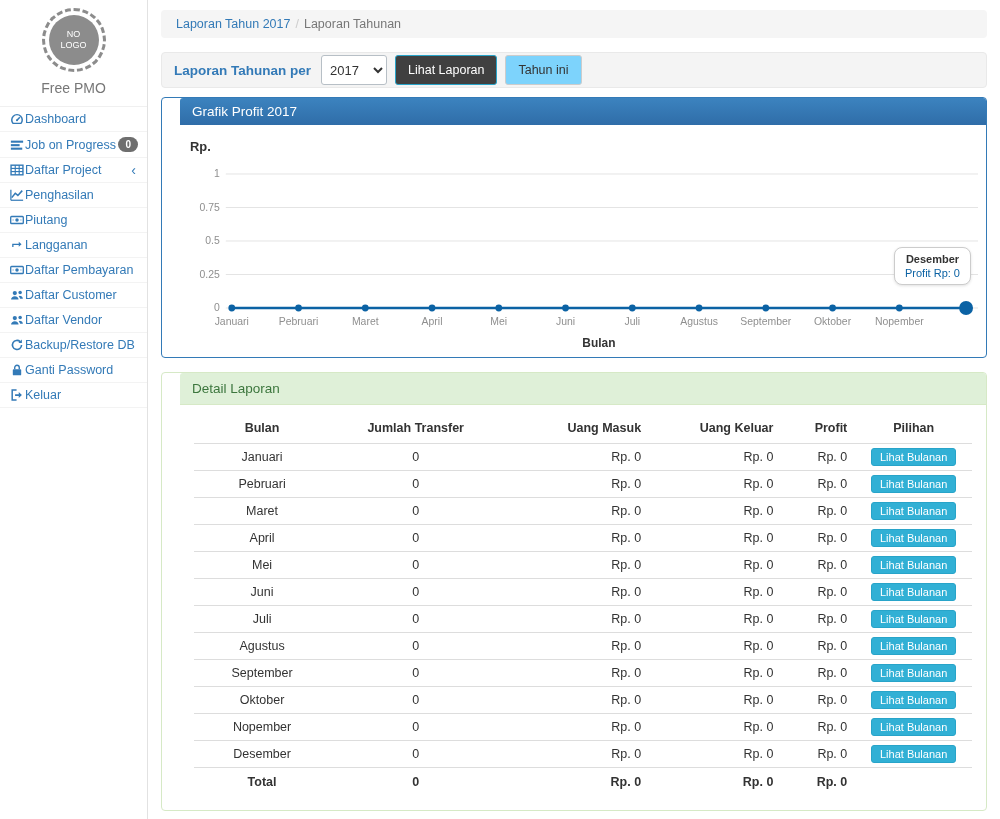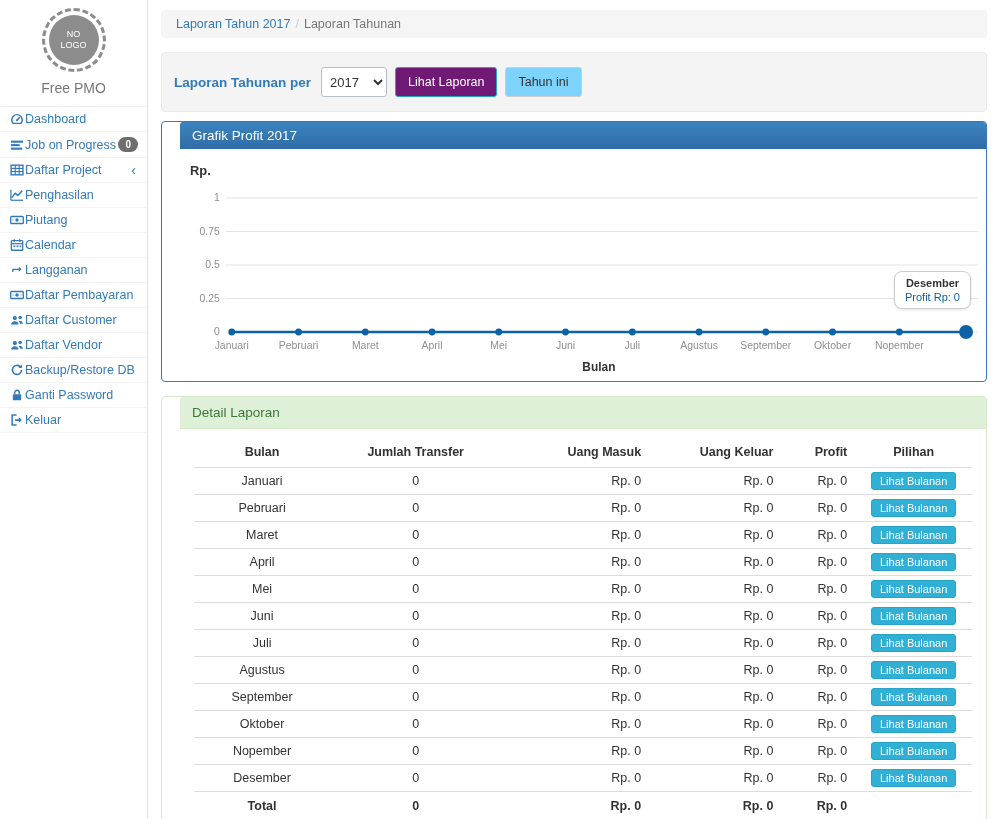--- a/index.html
+++ b/index.html
@@ -43,30 +43,30 @@
   .main { flex:1; padding:0 13px 0 13px; }
   .breadcrumb {
     margin-top:10px; background:#f5f5f5; border-radius:4px; padding:7px 15px;
     font-size:12.5px; color:#777;
   }
   .breadcrumb a, a { color:#337ab7; text-decoration:none; cursor:pointer; }
   .bc-sep { color:#ccc; margin:0 5px; }
 
   .controls {
     margin-top:14px; background:#f4f4f4; border:1px solid #e9e9e9; border-radius:4px;
-    padding:7px 12px; display:flex; align-items:center; gap:8px; height:60px;
+    padding:7px 12px; display:flex; align-items:center; gap:8px; height:36px;
   }
   .controls-label { color:#337ab7; font-weight:bold; font-size:13.5px; margin-right:2px; }
   .year-select {
     height:30px; width:66px; padding:3px 4px; border:1px solid #b7bfc6; border-radius:3px;
     background:#fff; font-size:13px; color:#333; font-family:"Liberation Sans",sans-serif;
   }
   .btn { height:30px; padding:4px 12px; border-radius:3px; font-size:12.5px;
     cursor:pointer; font-family:"Liberation Sans",sans-serif; }
-  .btn-info { background:#701a75; border:1px solid #28a4c9; color:#fff; }
+  .btn-info { background:#404040; border:1px solid #28a4c9; color:#fff; }
   .btn-default { background:#7dd3fc; border:1px solid #ccc; color:#333; }
 
   
   .panel { border-radius:4px; background:#fff;padding-left:18px; }
   .panel-primary { margin-top:9px; border:1px solid #337ab7; }
   .panel-primary .panel-heading {
     background:linear-gradient(#3c83bf,#2f6da8); color:#fff; padding:6px 12px;
     font-size:13.5px; border-radius:3px 3px 0 0;
   }
   .chart-body { position:relative; padding:8px 6px 0 6px; height:232px; }
@@ -160,34 +160,20 @@
         <div class="menu-item">
           <span class="mi-icon">
             <svg width="14" height="14" viewBox="0 0 16 16">
               <rect x="0.8" y="4" width="14.4" height="8" rx="1" fill="none" stroke="#337ab7" stroke-width="1.5"></rect>
               <circle cx="8" cy="8" r="2" fill="#337ab7"></circle>
               <line x1="3" y1="8" x2="4" y2="8" stroke="#337ab7" stroke-width="1.4"></line>
               <line x1="12" y1="8" x2="13" y2="8" stroke="#337ab7" stroke-width="1.4"></line>
             </svg>
           </span>
           <span class="mi-label">Piutang</span>
-        </div>
-        <div class="menu-item">
-          <span class="mi-icon">
-            <svg width="14" height="14" viewBox="0 0 16 16">
-              <rect x="1.5" y="3" width="13" height="11" rx="1" fill="none" stroke="#337ab7" stroke-width="1.5"></rect>
-              <line x1="5" y1="1.5" x2="5" y2="4.5" stroke="#337ab7" stroke-width="1.5"></line>
-              <line x1="11" y1="1.5" x2="11" y2="4.5" stroke="#337ab7" stroke-width="1.5"></line>
-              <line x1="1.5" y1="6.5" x2="14.5" y2="6.5" stroke="#337ab7" stroke-width="1.4"></line>
-              <rect x="4" y="8.5" width="2" height="2" fill="#337ab7"></rect>
-              <rect x="7.5" y="8.5" width="2" height="2" fill="#337ab7"></rect>
-              <rect x="11" y="8.5" width="1.8" height="2" fill="#337ab7"></rect>
-            </svg>
-          </span>
-          <span class="mi-label">Calendar</span>
         </div>
         <div class="menu-item">
           <span class="mi-icon">
             <svg width="14" height="14" viewBox="0 0 16 16">
               <path d="M2.5 6.5h7.5V4.4l3.2 2.8-3.2 2.8V7.9H4v2.4H2.5z" fill="#337ab7"></path>
               <path d="M13.5 9.5H6v2.1L2.8 8.8 6 6v2.1h6v-2.4h1.5z" fill="#337ab7" opacity="0"></path>
             </svg>
           </span>
           <span class="mi-label">Langganan</span>
         </div>

